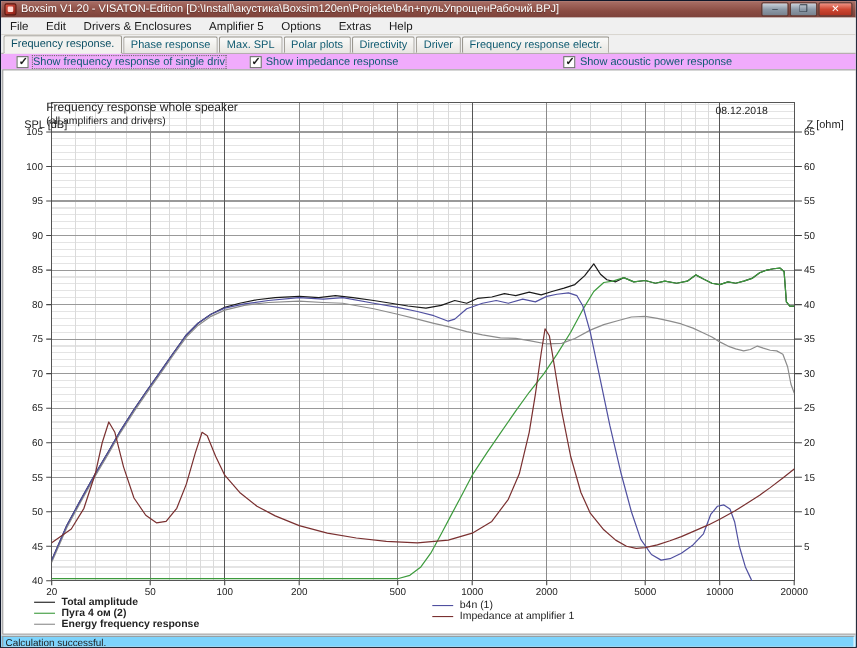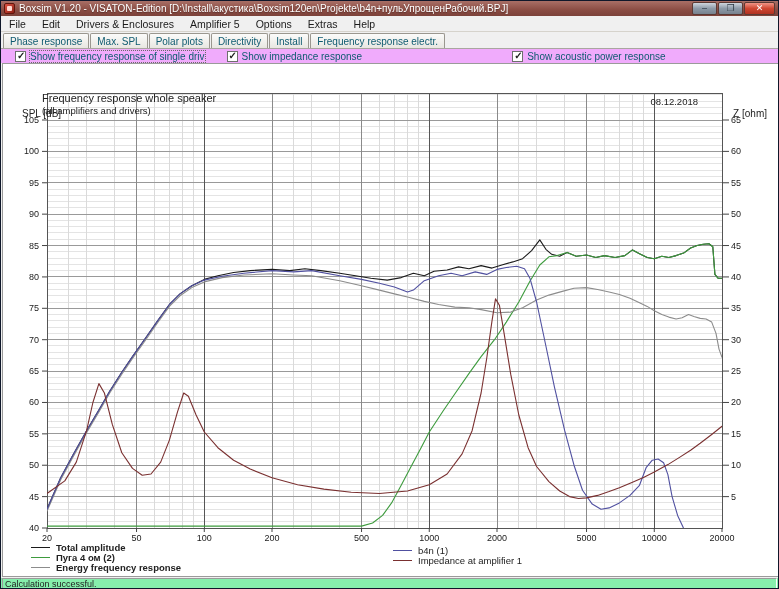--- a/index.html
+++ b/index.html
@@ -42,21 +42,21 @@
   .yl-label{left:19px;top:19px;font-size:10px;}
   .yr-label{right:11px;top:19px;font-size:10px;}
   svg{position:absolute;left:0;top:0;}
   
   .legend{position:absolute;font-size:9.5px;color:#222;line-height:9.8px;}
   .legend.lcol{left:28px;top:479px;font-weight:bold;}
   .legend.rcol{left:390px;top:482px;}
   .litem{display:flex;align-items:center;white-space:nowrap;}
   .swatch{display:inline-block;width:19px;height:0;border-top:1.6px solid #000;margin-right:6px;}
   
-  .statusbar{position:absolute;left:0;top:577px;width:100%;height:12px;background:#86efac;}
+  .statusbar{position:absolute;left:0;top:577px;width:100%;height:12px;background:#7dd3fc;}
   .statusfield{position:absolute;left:1px;top:0;right:1px;height:11px;border:1px solid;border-color:#9a9a9a #fdfdfd #fdfdfd #9a9a9a;
     font-size:9px;color:#222;padding:0 2px;line-height:10px;}
 </style>
 </head>
 <body>
 
 <div class="window">
 
   <div class="titlebar">
     <div class="app-icon"></div>
@@ -72,25 +72,26 @@
     <span class="menu-item">File</span>
     <span class="menu-item">Edit</span>
     <span class="menu-item">Drivers &amp; Enclosures</span>
     <span class="menu-item">Amplifier 5</span>
     <span class="menu-item">Options</span>
     <span class="menu-item">Extras</span>
     <span class="menu-item">Help</span>
   </div>
 
   <div class="tabbar">
+    <span class="tab selected">Frequency response.</span>
     <span class="tab">Phase response</span>
     <span class="tab">Max. SPL</span>
     <span class="tab">Polar plots</span>
     <span class="tab">Directivity</span>
-    <span class="tab">Install</span>
+    <span class="tab">Driver</span>
     <span class="tab">Frequency response electr.</span>
   </div>
 
   <div class="cbrow">
     <span class="cb">
       <span class="cbbox"></span>
       <span class="cblabel focused">Show frequency response of single driv</span>
     </span>
     <span class="cb c2">
       <span class="cbbox"></span>

